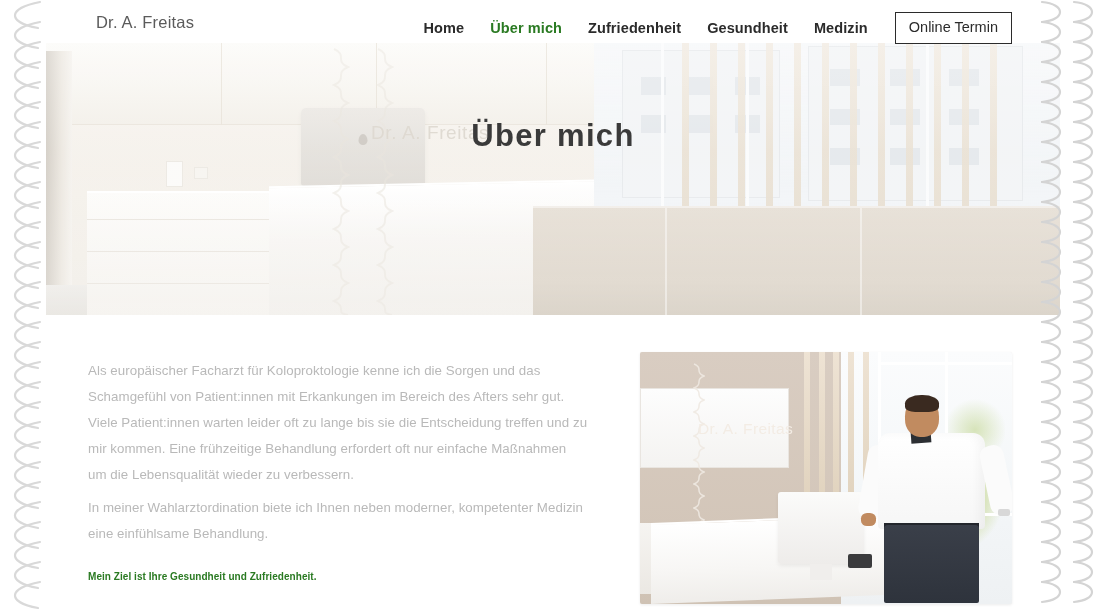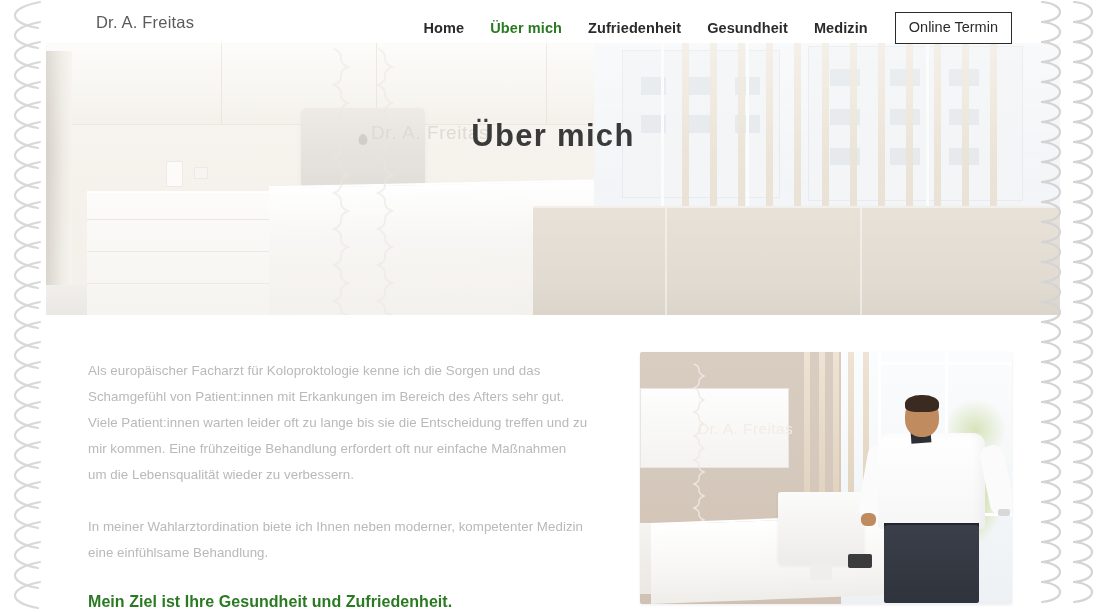--- a/index.html
+++ b/index.html
@@ -249,26 +249,26 @@
     top: 28px;
     width: 500px;
   }
   .col-text p {
     font-size: 13.3px;
     line-height: 1.95;
     color: #b9b9b9;
     margin-bottom: 21px;
     letter-spacing: .05px;
   }
-  .col-text p.lead { margin-bottom: 26px; }
+  .col-text p.lead { margin-bottom: 7px; }
   .col-text p.green {
     color: #2a7a22;
     font-weight: 700;
     margin-bottom: 20px;
-    font-size: 16px;
+    font-size: 10px;
   }
 
   
   .col-photo {
     position: absolute;
     left: 594px;
     top: 22px;
     width: 372px;
     height: 252px;
     overflow: hidden;

